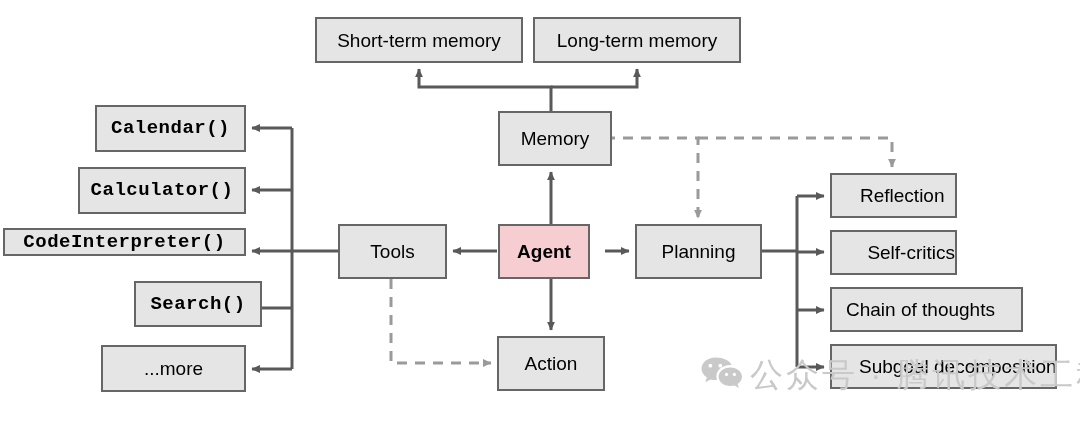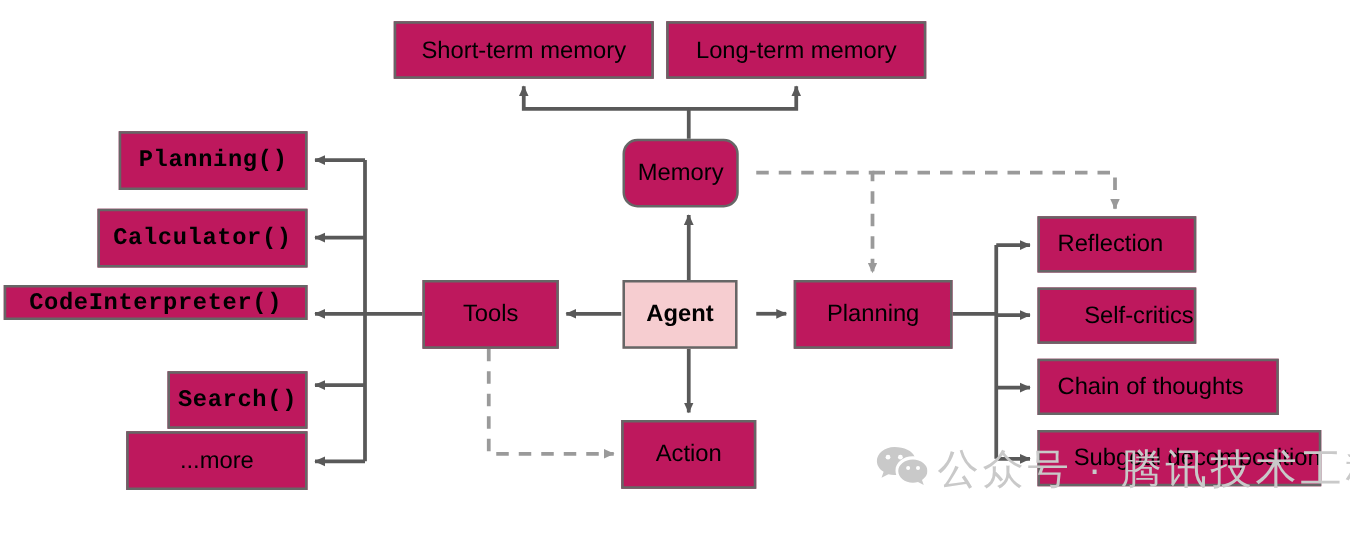--- a/index.html
+++ b/index.html
@@ -23,21 +23,21 @@
     left: 0;
     top: 0;
     width: 1080px;
     height: 428px;
     pointer-events: none;
   }
   .node {
     position: absolute;
     box-sizing: border-box;
     border: 2px solid #666666;
-    background: #be185d;
+    background: #e5e5e5;
     display: flex;
     align-items: center;
     justify-content: center;
     color: #000000;
     font-family: "Liberation Sans", sans-serif;
     font-size: 19px;
     line-height: 1;
     white-space: nowrap;
     z-index: 2;
   }
@@ -136,61 +136,61 @@
   </svg>
 
   <div class="node" style="left:315px; top:17px; width:208px; height:46px;">
     <span>Short-term memory</span>
   </div>
 
   <div class="node" style="left:533px; top:17px; width:208px; height:46px;">
     <span>Long-term memory</span>
   </div>
 
-  <div class="node" style="left:498px; top:111px; width:93px; height:55px;border-radius:12px;">
+  <div class="node" style="left:498px; top:111px; width:114px; height:55px;">
     <span>Memory</span>
   </div>
 
   <div class="node agent" style="left:498px; top:224px; width:92px; height:55px;">
     <span>Agent</span>
   </div>
 
   <div class="node" style="left:338px; top:224px; width:109px; height:55px;">
     <span>Tools</span>
   </div>
 
   <div class="node" style="left:635px; top:224px; width:127px; height:55px;">
     <span>Planning</span>
   </div>
 
   <div class="node" style="left:497px; top:336px; width:108px; height:55px;">
     <span>Action</span>
   </div>
 
   <div class="node mono" style="left:95px; top:105px; width:151px; height:47px;">
-    <span>Planning()</span>
+    <span>Calendar()</span>
   </div>
 
   <div class="node mono" style="left:78px; top:167px; width:168px; height:47px;">
     <span>Calculator()</span>
   </div>
 
   <div class="node mono" style="left:3px; top:228px; width:243px; height:28px;">
     <span>CodeInterpreter()</span>
   </div>
 
-  <div class="node mono" style="left:134px; top:297px; width:112px; height:46px;">
+  <div class="node mono" style="left:134px; top:281px; width:128px; height:46px;">
     <span>Search()</span>
   </div>
 
   <div class="node" style="left:101px; top:345px; width:145px; height:47px;">
     <span>...more</span>
   </div>
 
-  <div class="node" style="left:830px; top:173px; width:127px; height:45px; justify-content:flex-start; padding-left:14px;">
+  <div class="node" style="left:830px; top:173px; width:127px; height:45px; justify-content:flex-start; padding-left:28px;">
     <span>Reflection</span>
   </div>
 
   <div class="node" style="left:830px; top:230px; width:127px; height:45px; justify-content:flex-end; padding-left:14px;">
     <span>Self-critics</span>
   </div>
 
   <div class="node" style="left:830px; top:287px; width:193px; height:45px; justify-content:flex-start; padding-left:14px;">
     <span>Chain of thoughts</span>
   </div>

